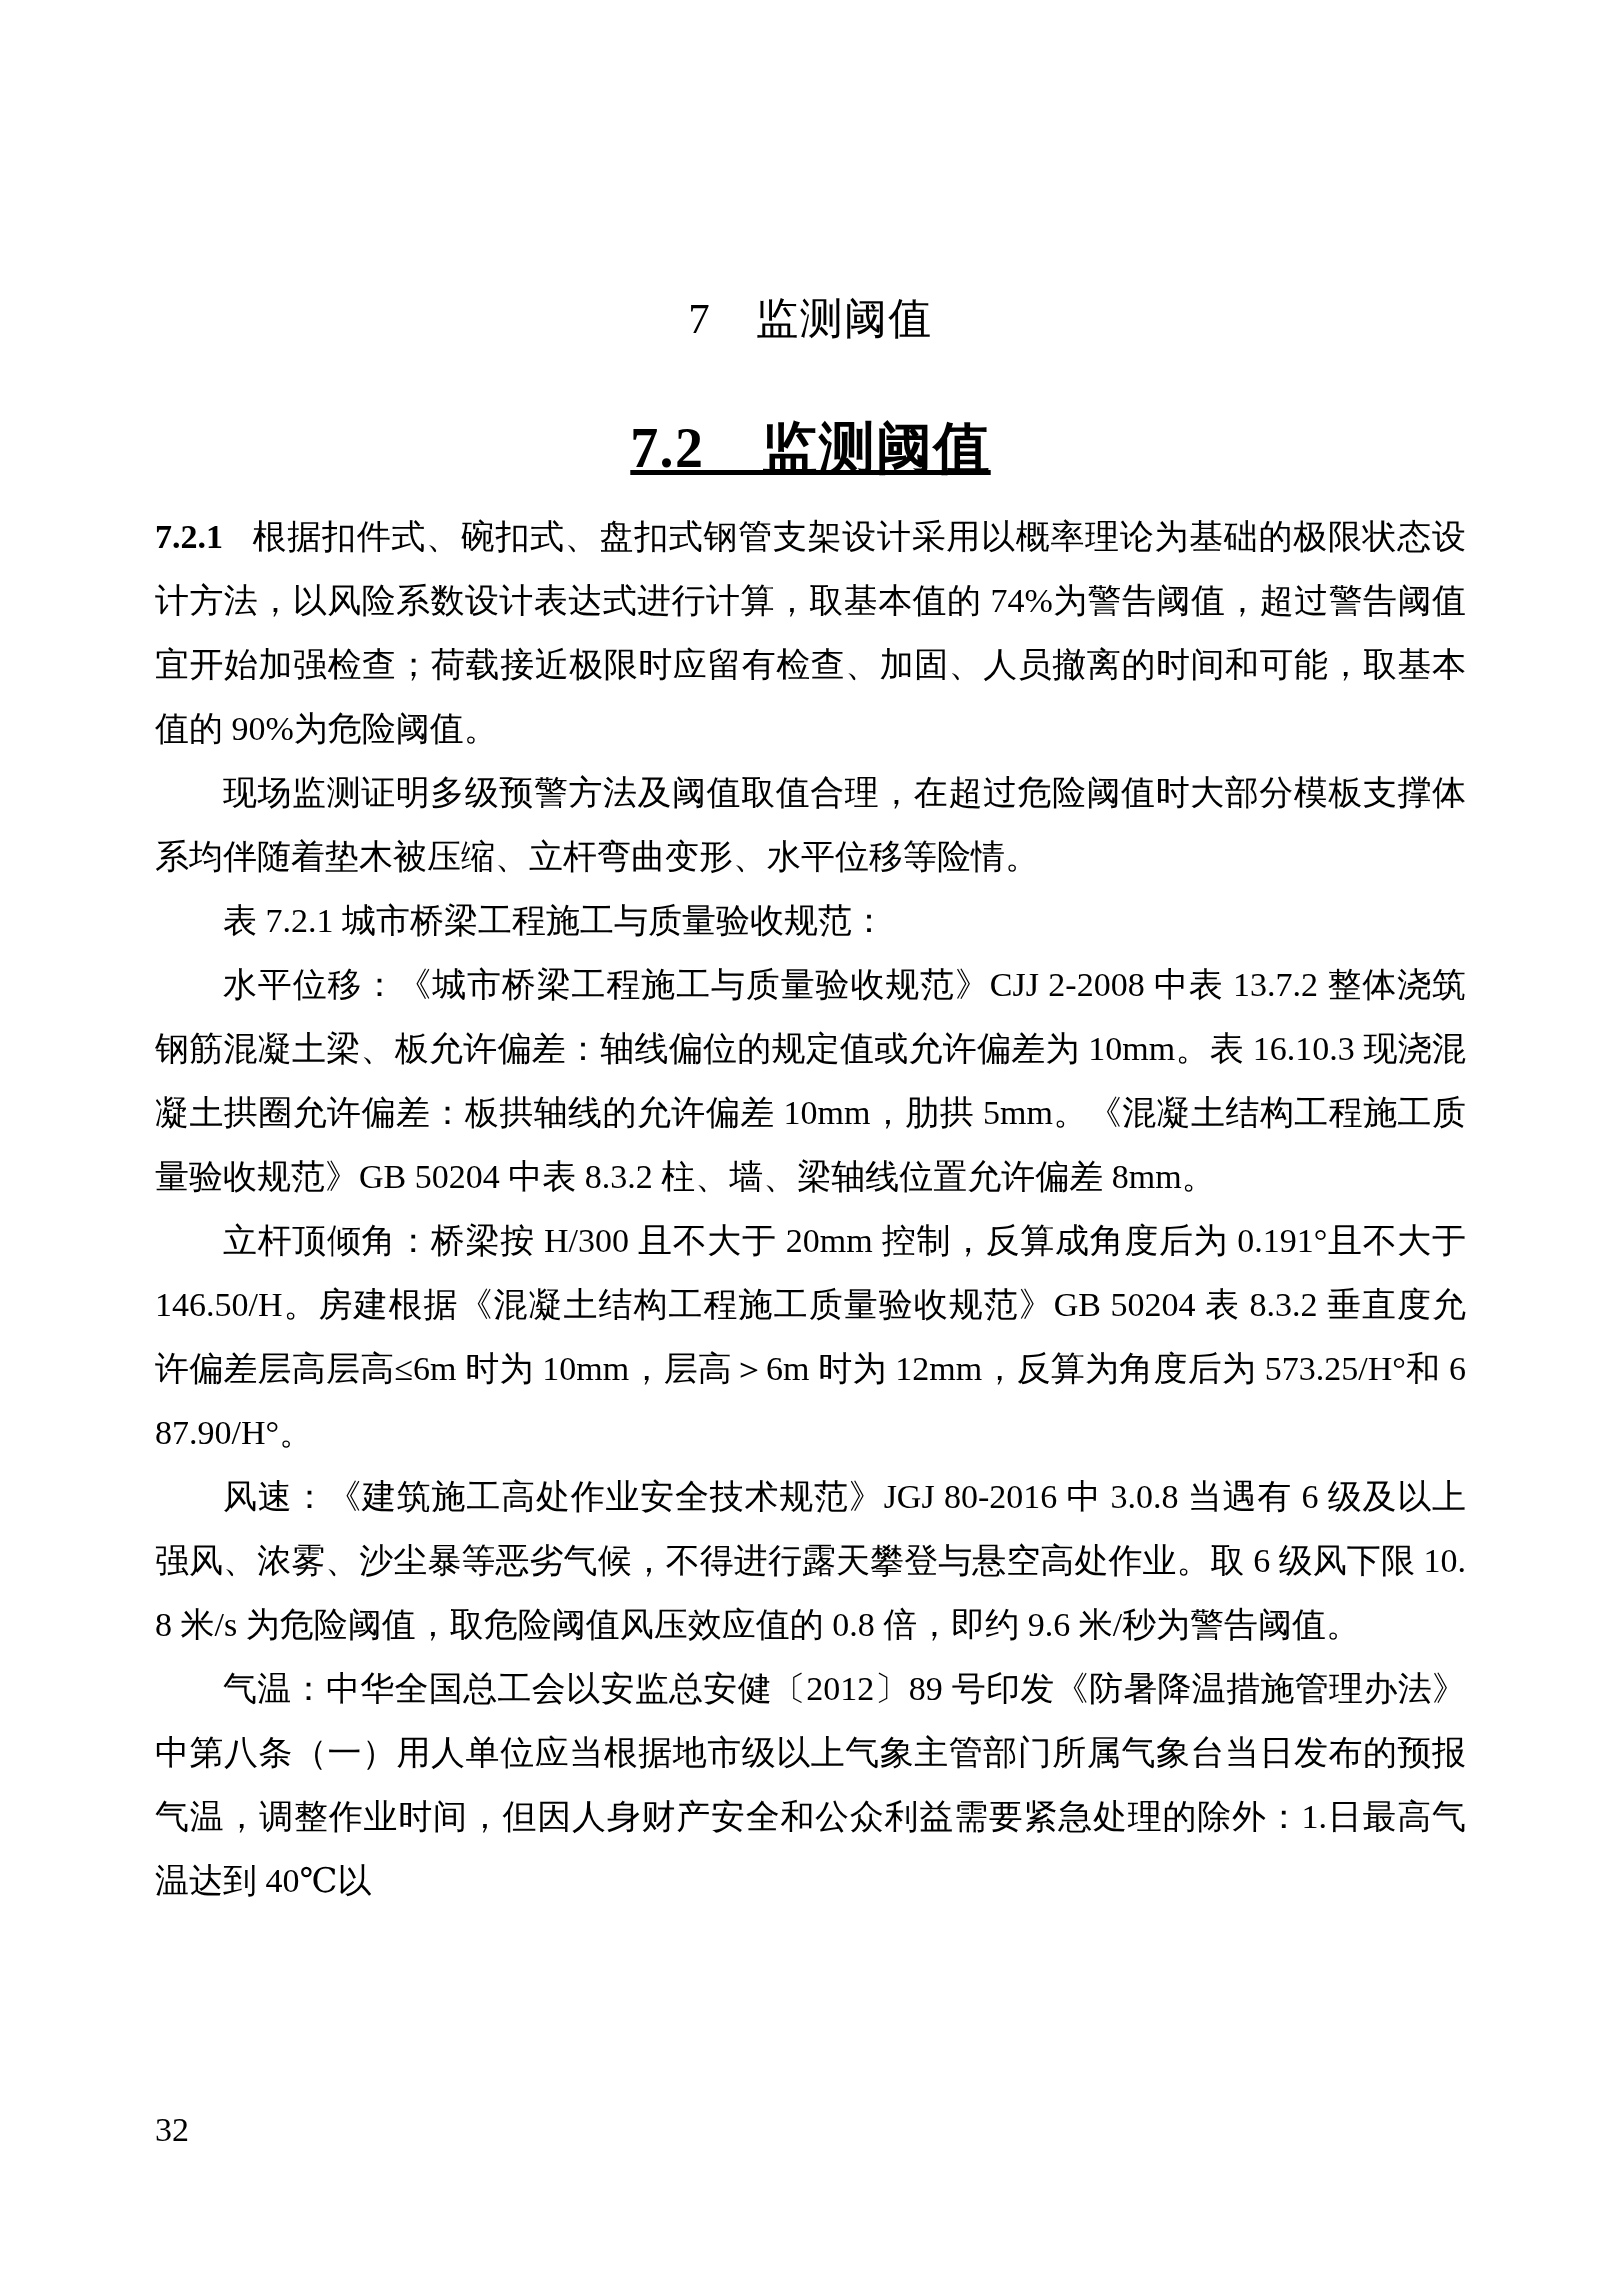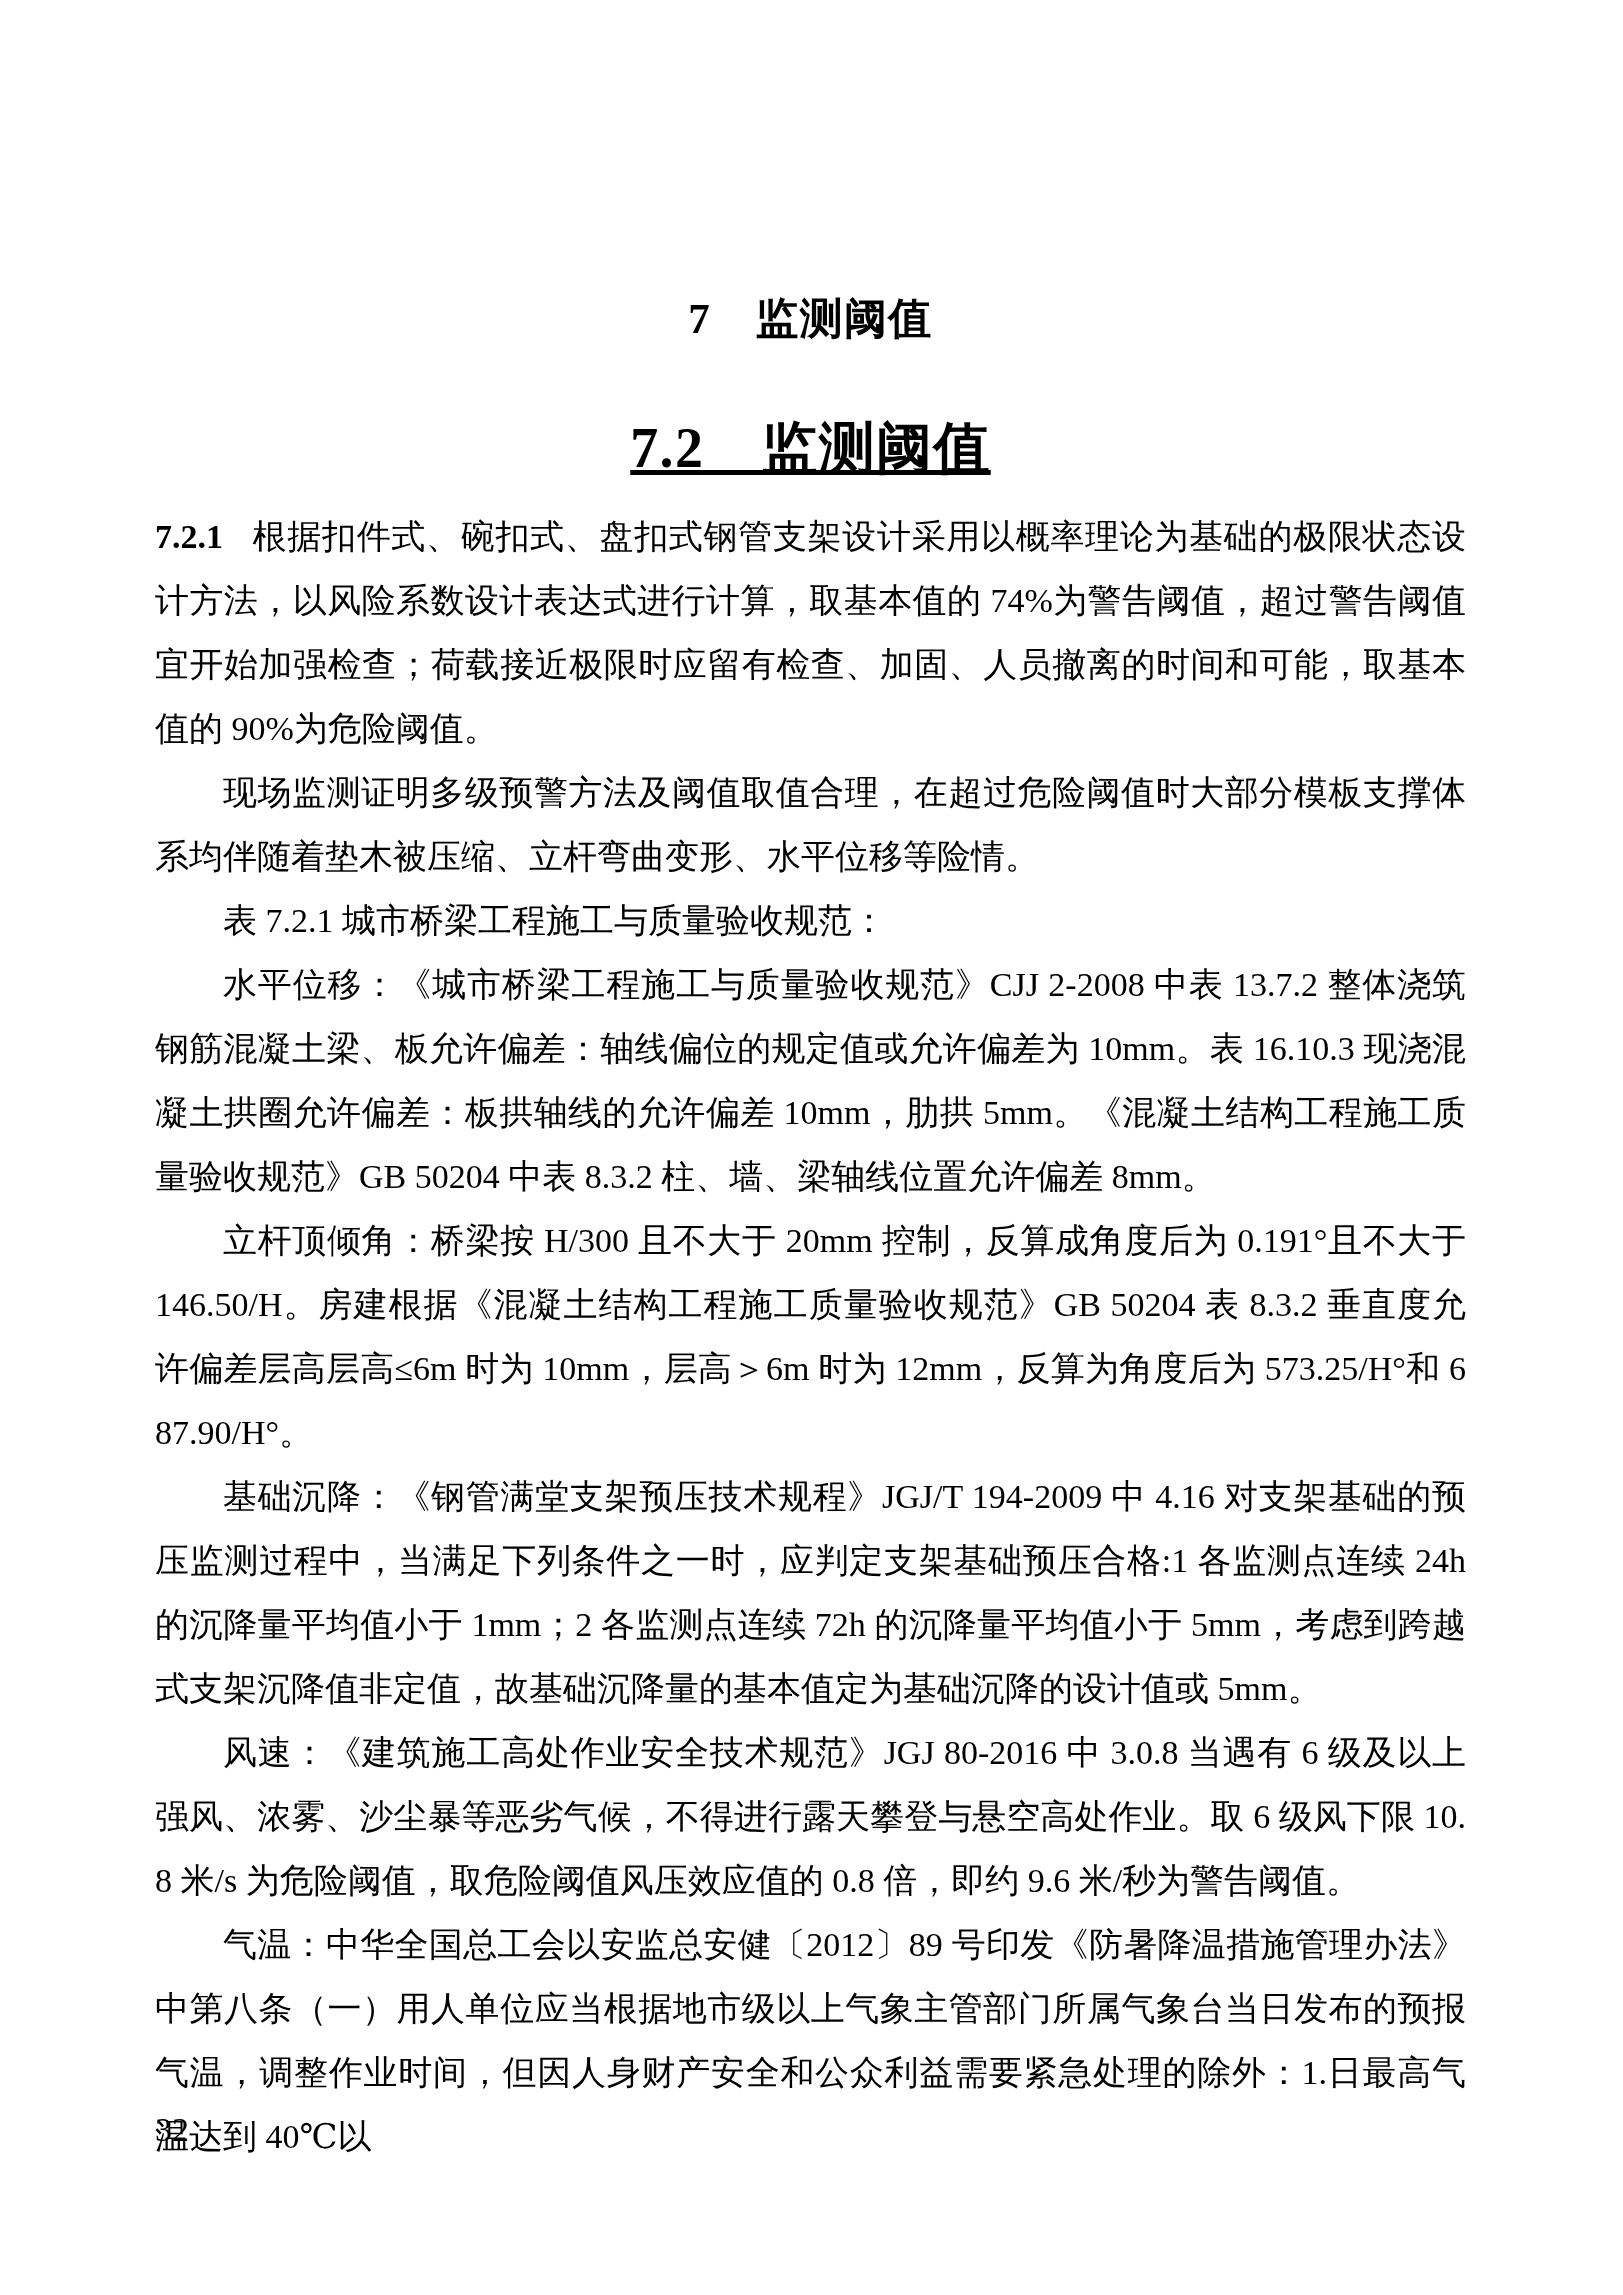--- a/index.html
+++ b/index.html
@@ -20,21 +20,21 @@
   .text-col {
     position: absolute;
     left: 155px;
     top: 0;
     width: 1311px;
   }
   h1.chapter-heading {
     margin: 293px 0 0 0;
     font-size: 43px;
     line-height: 52px;
-    font-weight: bold;
+    font-weight: normal;
     text-align: center;
     letter-spacing: 1.3px;
   }
   h2.section-heading {
     margin: 77px 0 31px 0;
     font-size: 56px;
     line-height: 52px;
     font-weight: bold;
     text-align: center;
     letter-spacing: 1.3px;
@@ -79,21 +79,20 @@
 
     <p class="par indent">现场监测证明多级预警方法及阈值取值合理，在超过危险阈值时大部分模板支撑体系均伴随着垫木被压缩、立杆弯曲变形、水平位移等险情。</p>
 
     <p class="par indent">表 7.2.1 城市桥梁工程施工与质量验收规范：</p>
 
 
     <p class="par indent">水平位移：《城市桥梁工程施工与质量验收规范》CJJ 2-2008 中表 13.7.2 整体浇筑钢筋混凝土梁、板允许偏差：轴线偏位的规定值或允许偏差为 10mm。表 16.10.3 现浇混凝土拱圈允许偏差：板拱轴线的允许偏差 10mm，肋拱 5mm。《混凝土结构工程施工质量验收规范》GB 50204 中表 8.3.2 柱、墙、梁轴线位置允许偏差 8mm。</p>
 
     <p class="par indent">立杆顶倾角：桥梁按 H/300 且不大于 20mm 控制，反算成角度后为 0.191°且不大于 146.50/H。房建根据《混凝土结构工程施工质量验收规范》GB 50204 表 8.3.2 垂直度允许偏差层高层高≤6m 时为 10mm，层高＞6m 时为 12mm，反算为角度后为 573.25/H°和 687.90/H°。</p>
 
-    <p class="par indent">基础沉降：《钢管满堂支架预压技术规程》JGJ/T 194-2009 中 4.16 对支架基础的预压监测过程中，当满足下列条件之一时，应判定支架基础预压合格:1 各监测点连续 24h 的沉降量平均值小于 1mm；2 各监测点连续 72h 的沉降量平均值小于 5mm，考虑到跨越式支架沉降值非定值，故基础沉降量的基本值定为基础沉降的设计值或 5mm。</p>
 
     <p class="par indent">风速：《建筑施工高处作业安全技术规范》JGJ 80-2016 中 3.0.8 当遇有 6 级及以上强风、浓雾、沙尘暴等恶劣气候，不得进行露天攀登与悬空高处作业。取 6 级风下限 10.8 米/s 为危险阈值，取危险阈值风压效应值的 0.8 倍，即约 9.6 米/秒为警告阈值。</p>
 
     <p class="par indent">气温：中华全国总工会以安监总安健〔2012〕89 号印发《防暑降温措施管理办法》中第八条（一）用人单位应当根据地市级以上气象主管部门所属气象台当日发布的预报气温，调整作业时间，但因人身财产安全和公众利益需要紧急处理的除外：1.日最高气温达到 40℃以</p>
 
   </div>
 
   <div class="page-number">32</div>
 </div>
 

